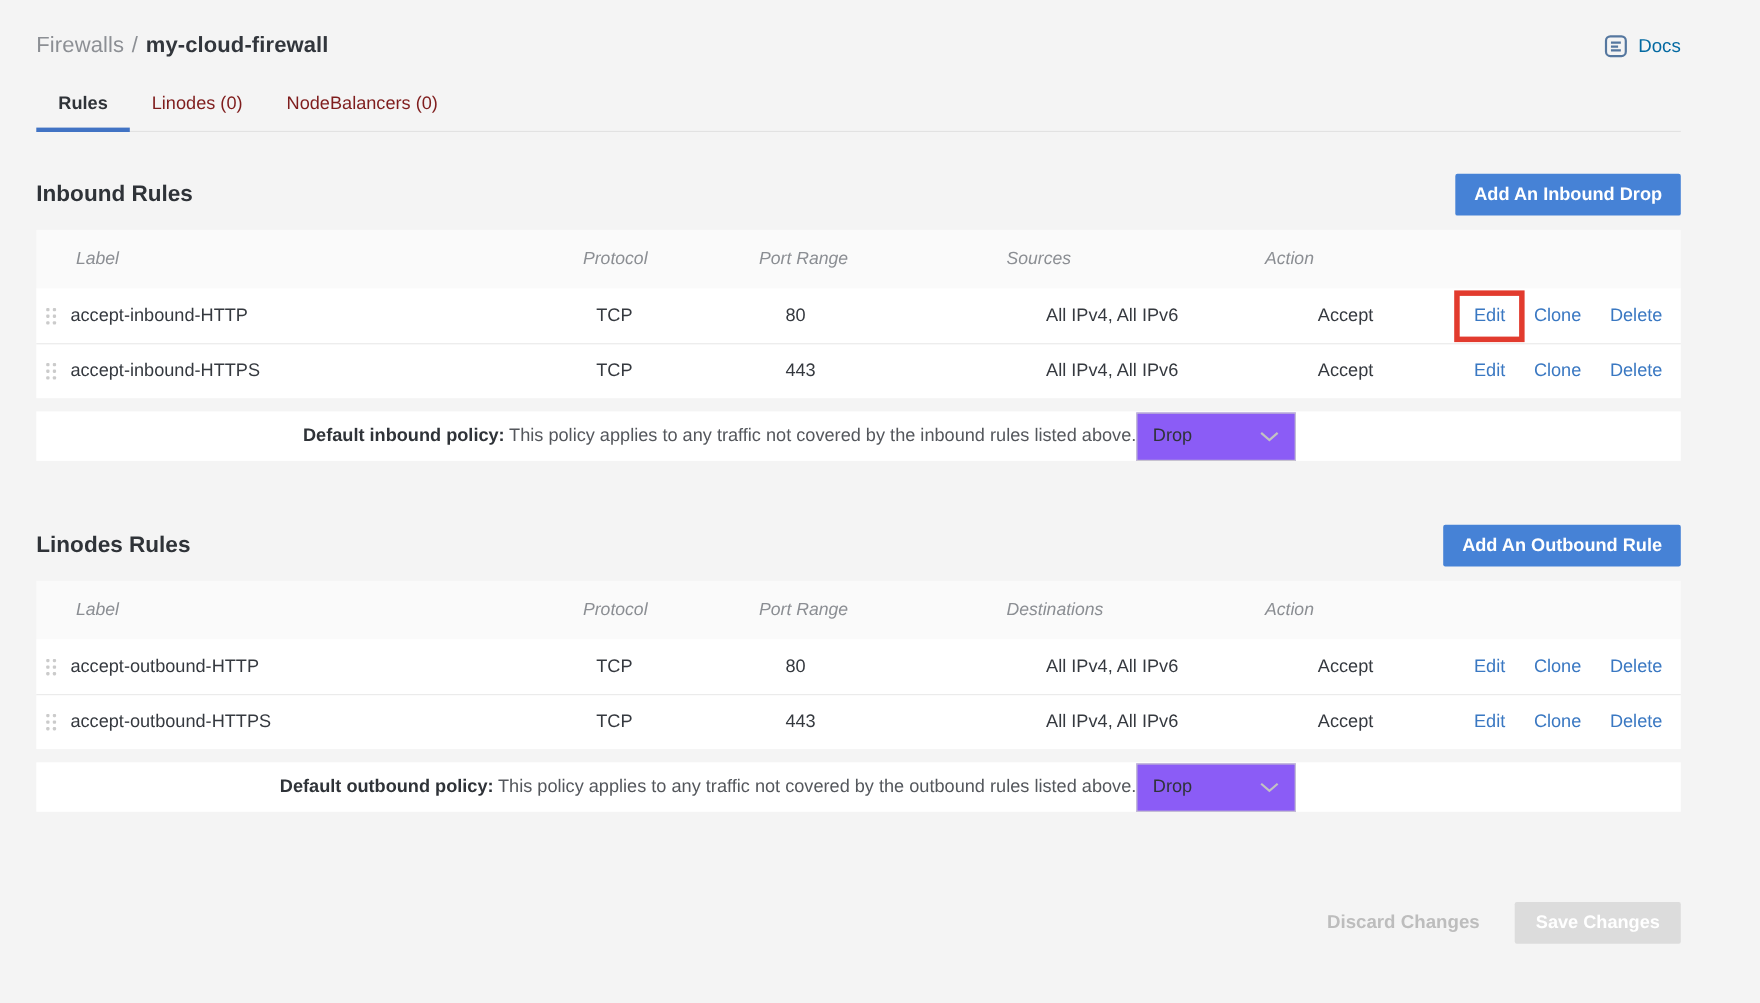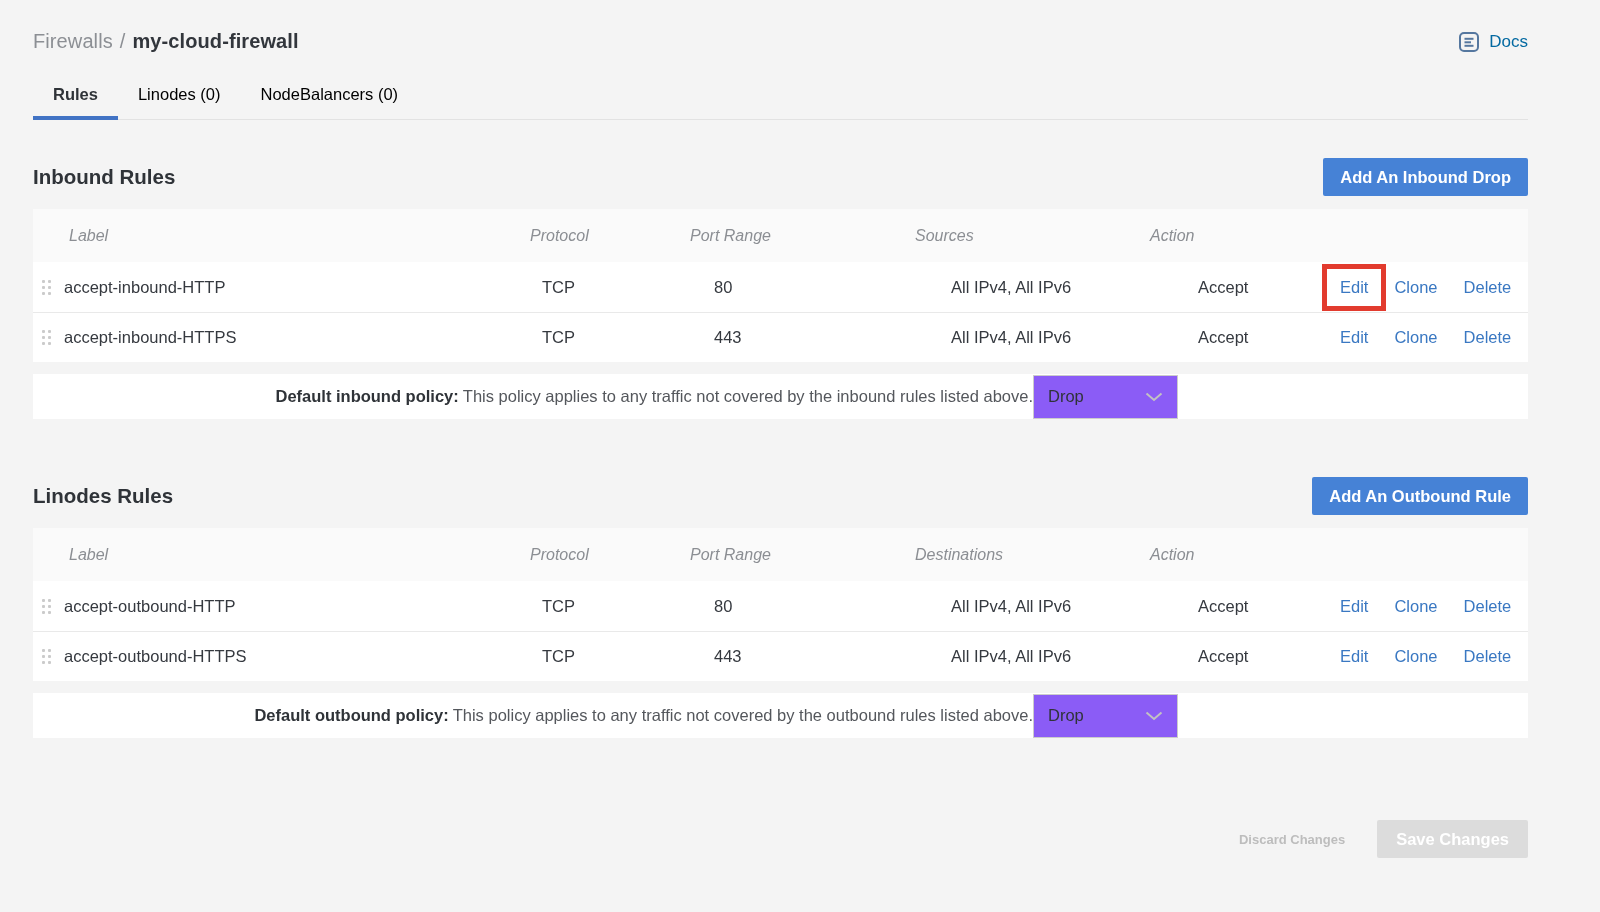--- a/index.html
+++ b/index.html
@@ -14,21 +14,21 @@
 
   
   .topbar { display:flex; justify-content:space-between; align-items:center; }
   .breadcrumb { font-size:20px; color:#8c8f94; letter-spacing:.1px; }
   .breadcrumb .sep { margin:0 7px; color:#8c8f94; }
   .breadcrumb .current { color:#32363c; font-weight:700; }
   .docs-link { display:flex; align-items:center; gap:9px; color:#0369a1; font-size:17px; cursor:pointer; }
 
   
   .tabs { margin-top:22px; display:flex; border-bottom:1px solid #e2e2e2; }
-  .tab { position:relative; padding:10px 20px 15px; font-size:16.5px; color:#000000; cursor:pointer; }
+  .tab { position:relative; padding:10px 20px 15px; font-size:16.5px; color:#7f1d1d; cursor:pointer; }
   .tab.active { color:#2f3338; font-weight:700; }
   .tab.active::after { content:''; position:absolute; left:0; right:0; bottom:-1px; height:4px; background:#4173c4; }
 
   
   .section-head { margin-top:38px; display:flex; justify-content:space-between; align-items:center; }
   .section-head.outbound-gap { margin-top:58px; }
   h2 { font-size:20.5px; font-weight:700; color:#2f3338; }
   .btn-primary { background:#4682d6; color:#fff; border:none; border-radius:2px; height:38px;
     padding:0 17px; font-family:inherit; font-size:16.5px; font-weight:700; cursor:pointer; }
 
@@ -53,21 +53,21 @@
     justify-content:flex-end; padding-right:350px; }
   .policy-text { font-size:16.5px; color:#54575c; }
   .policy-text b { color:#2f3338; font-weight:700; margin-right:4px; }
   .select { width:145px; height:44px; background:#8b5cf6; border:1px solid #cccccc;
     display:flex; align-items:center; justify-content:space-between; padding:0 14px;
     color:#2f3338; font-size:16.5px; cursor:pointer; }
 
   
   .footer { margin-top:82px; display:flex; justify-content:flex-end; align-items:center; gap:32px; }
   .btn-discard { background:none; border:none; color:#bdbdbd; font-family:inherit;
-    font-size:13px; font-weight:700; cursor:pointer; }
+    font-size:17px; font-weight:700; cursor:pointer; }
   .btn-save { background:#dcdcdc; color:#ffffff; border:none; border-radius:2px; height:38px;
     padding:0 19px; font-family:inherit; font-size:16.5px; font-weight:700; cursor:pointer; }
 </style>
 </head>
 <body>
 
 <div class="container">
 
   <div class="topbar">
     <div class="breadcrumb">

